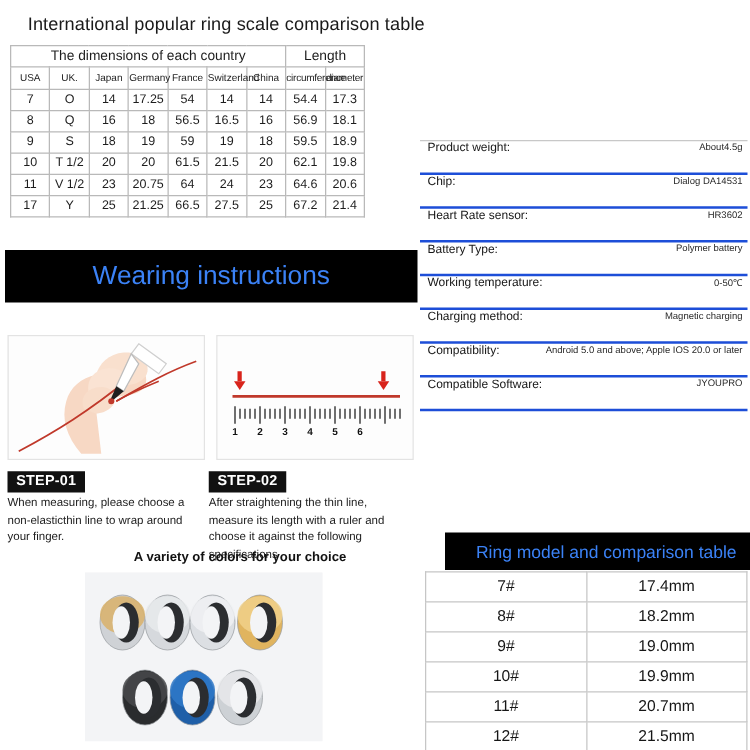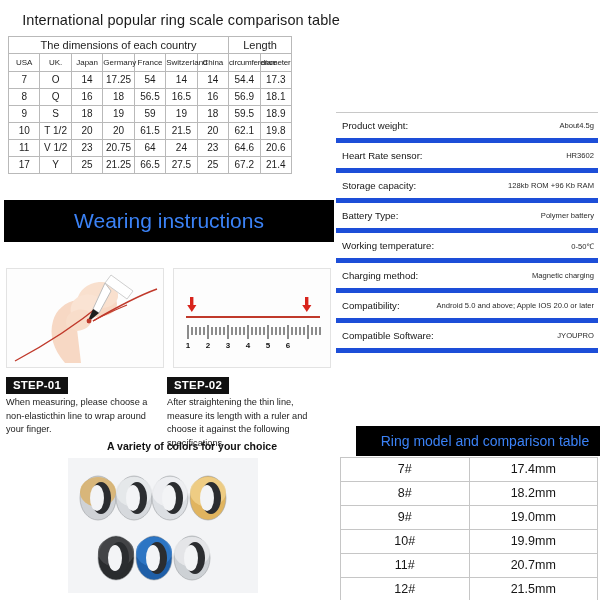--- a/index.html
+++ b/index.html
@@ -70,22 +70,22 @@
   .colors-box{
     position:absolute;left:68px;top:458px;width:190px;height:135px;
     background:#f3f4f6;overflow:hidden;
   }
 
   
   .right-col{position:absolute;left:336px;top:0;width:264px;height:600px;}
 
   .spec{position:absolute;left:0px;top:112px;width:262px;}
   .spec-row{
-    position:relative;height:25px;border-bottom:5px solid #1d4ed8;
-    display:flex;align-items:center;
+    position:relative;height:25px;border-bottom:2px solid #1d4ed8;
+    display:flex;align-items:flex-start;
   }
   .spec-row:first-child{border-top:1px solid #c8c8c8;}
   .spec-k{font-size:9.6px;color:#161616;padding-left:6px;white-space:nowrap;}
   .spec-v{
     position:absolute;right:4px;font-size:7.6px;color:#2a2a2a;white-space:nowrap;
   }
 
   .banner-ring{left:20px;top:426px;width:258px;height:30px;font-size:14px;}
 
   table.ringtbl{
@@ -336,26 +336,26 @@
 
   <div class="right-col">
 
     <div class="spec">
       <div id="spec-rows">
           <div class="spec-row">
             <span class="spec-k">Product weight:</span>
             <span class="spec-v">About4.5g</span>
           </div>
           <div class="spec-row">
+            <span class="spec-k">Chip:</span>
+            <span class="spec-v">Dialog DA14531</span>
+          </div>
+          <div class="spec-row">
             <span class="spec-k">Heart Rate sensor:</span>
             <span class="spec-v">HR3602</span>
-          </div>
-          <div class="spec-row">
-            <span class="spec-k">Storage capacity:</span>
-            <span class="spec-v">128kb ROM +96 Kb RAM</span>
           </div>
           <div class="spec-row">
             <span class="spec-k">Battery Type:</span>
             <span class="spec-v">Polymer battery</span>
           </div>
           <div class="spec-row">
             <span class="spec-k">Working temperature:</span>
             <span class="spec-v">0-50℃</span>
           </div>
           <div class="spec-row">

